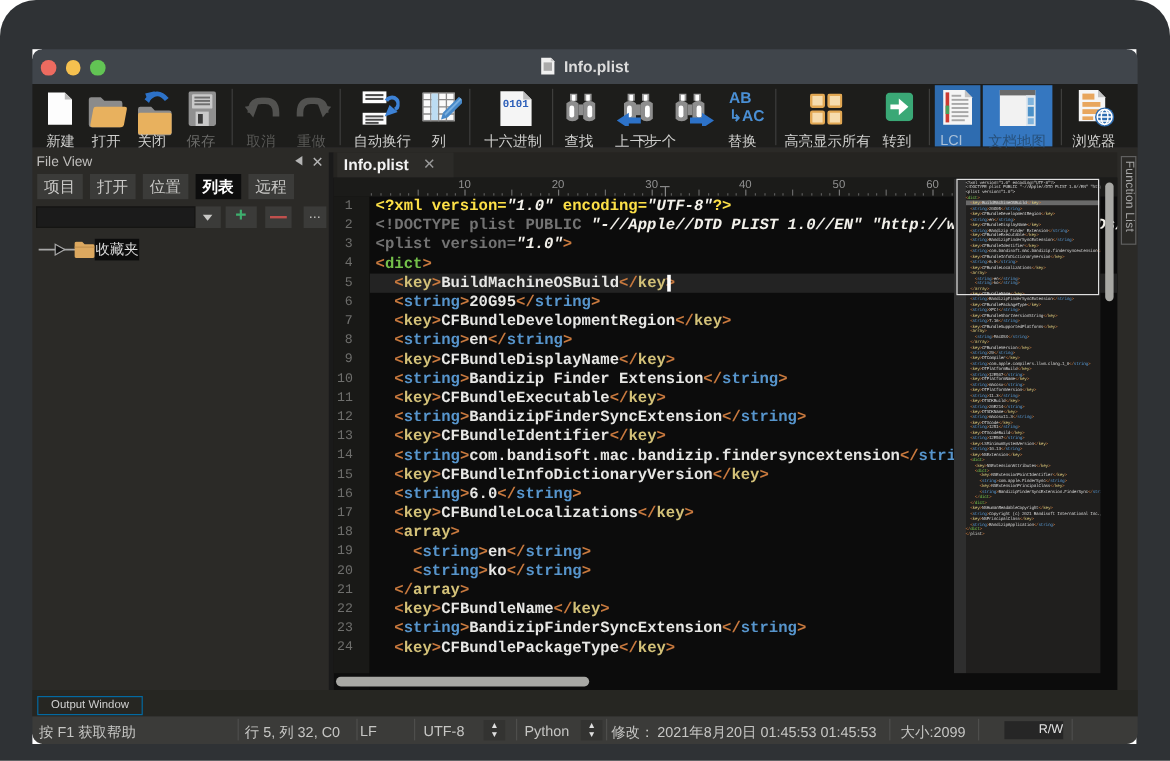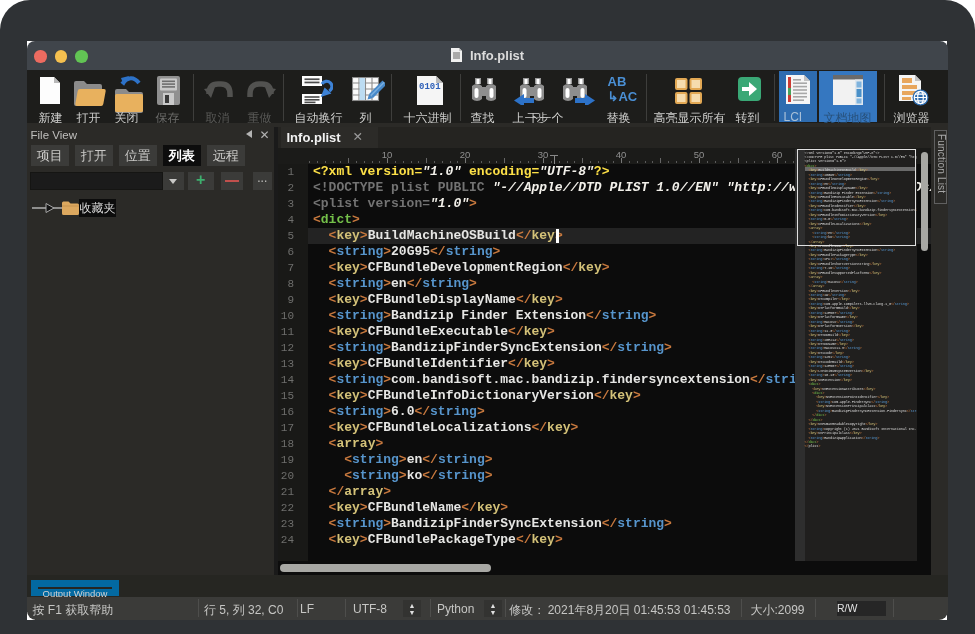--- a/index.html
+++ b/index.html
@@ -28,21 +28,21 @@
 #code .ln{position:relative;padding-left:5px}
 .b{color:#c8793e}.k{color:#d3c178}.s{color:#5795cc}.d{color:#74c04a}.t{color:#e6e6e4}
 .x1{color:#fde047}.x2{color:#737373}.q{color:#f2f0ea;font-weight:bold;font-style:italic}
 #hscroll{position:absolute;left:251px;top:517px;width:653.5px;height:17px}
 #vscroll{position:absolute;left:891.5px;top:107px;width:13px;height:427px}
 #minimap{position:absolute;left:768.5px;top:108px;width:121.5px;height:412px;background:#201f1e;overflow:hidden}
 #mmtext i{font-style:normal}#mmtext .b{color:#c8793e}#mmtext .k{color:#d3c178}#mmtext .s{color:#5795cc}#mmtext .d{color:#74c04a}#mmtext .t{color:#cfcfcf}#mmtext .x2{color:#d4d4d0}
 #mmtext{position:absolute;left:9.5px;top:1.5px;font-family:"Liberation Mono",monospace;font-size:3.7px;letter-spacing:-0.25px;line-height:4.45px;white-space:pre;color:#b5b5b5}
 #mmview{position:absolute;left:770px;top:108px;width:119.5px;height:97px;border:1.5px solid #e0e0e0}
 #funclist{position:absolute;left:907.5px;top:89px;width:13px;height:74px;border:1px solid #606060;background:#2b2a27;color:#a8a8a8;font-size:10px}
-#outputtab{position:absolute;left:4.5px;top:539px;width:88px;height:15.5px;border:7px solid #0369a1;color:#d0d0d0;font-size:9.5px;text-align:center;line-height:14px}
+#outputtab{position:absolute;left:4.5px;top:539px;width:88px;height:15.5px;border:1px solid #0369a1;color:#d0d0d0;font-size:9.5px;text-align:center;line-height:14px}
 #bottomstrip{position:absolute;left:0;top:534px;width:921px;height:22px;background:#262622}
 #sidesep{position:absolute;left:247.5px;top:86px;width:3.5px;height:448px;background:#1a1a1a}
 </style></head>
 <body>
 <div id="backdrop"></div>
 <div class="wcorner" style="left:26.5px;top:41px"></div>
 <div class="wcorner" style="left:939px;top:41px"></div>
 <div class="wcorner" style="left:26.5px;top:611.5px"></div>
 <div class="wcorner" style="left:939px;top:611.5px"></div>
 <div id="win">
@@ -471,16 +471,16 @@
     <div class="st" style="left:326.5px">UTF-8</div>
     <div style="position:absolute;left:376.5px;top:3px;width:18px;height:16.5px;background:#333331;text-align:center;font-size:7px;color:#e0e0e0;line-height:7px;padding-top:1.5px">▲<br>▼</div>
     <div class="ssep" style="left:403px"></div>
     <div class="st" style="left:410.5px">Python</div>
     <div style="position:absolute;left:457.5px;top:3px;width:18px;height:16.5px;background:#333331;text-align:center;font-size:7px;color:#e0e0e0;line-height:7px;padding-top:1.5px">▲<br>▼</div>
     <div class="ssep" style="left:478.8px"></div>
     <div class="st" style="left:482.8px">修改： 2021年8月20日 01:45:53 01:45:53</div>
     <div class="ssep" style="left:714.8px"></div>
     <div class="st" style="left:724px">大小:2099</div>
     <div class="ssep" style="left:788.5px"></div>
-    <div style="position:absolute;left:810.5px;top:3.5px;width:49px;height:15.5px;background:#262626;color:#e2e2e2;font-size:10.5px;text-align:left;line-height:15px">R/W</div>
+    <div style="position:absolute;left:810.5px;top:3.5px;width:49px;height:15.5px;background:#262626;color:#e2e2e2;font-size:10.5px;text-align:right;line-height:15px">R/W</div>
     <div class="ssep" style="left:866px"></div>
   </div>
 </div>
 
 </body></html>

